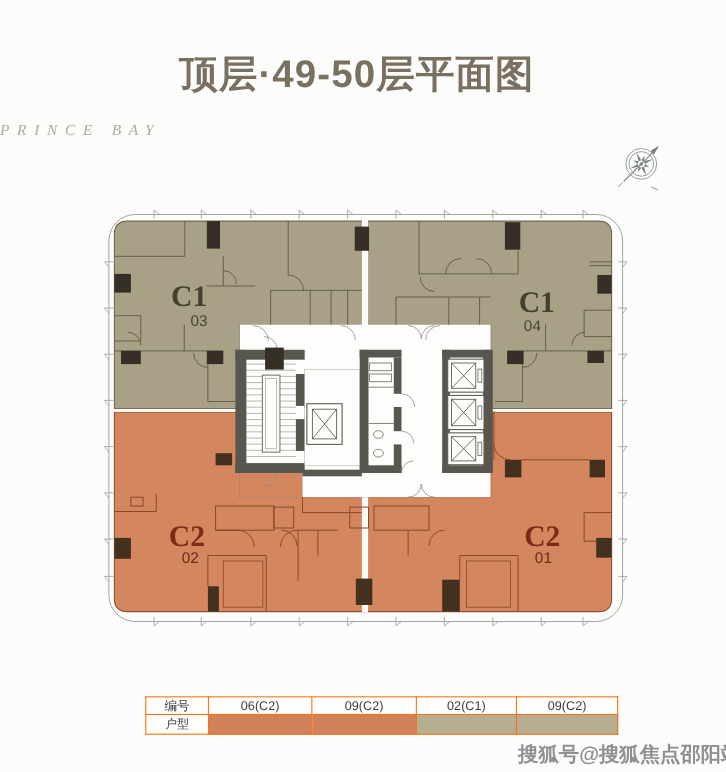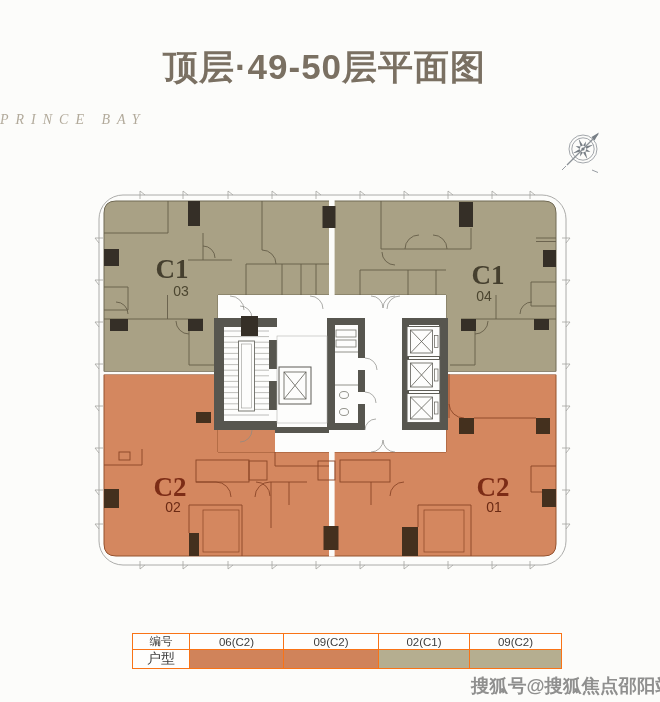--- a/index.html
+++ b/index.html
@@ -3,21 +3,21 @@
 <meta charset="utf-8">
 <style>
 html,body{margin:0;padding:0;}
 body{width:660px;height:702px;background:#fcfcfa;font-family:"Liberation Sans",sans-serif;position:relative;overflow:hidden;}
 .title{position:absolute;left:0;top:44px;width:649px;text-align:center;font-size:35px;font-weight:700;color:#7a7062;letter-spacing:1px;}
 .sub{position:absolute;left:0;top:112px;width:660px;text-align:left;font-family:"Liberation Serif",serif;font-style:italic;font-size:14px;color:#b2aa9b;letter-spacing:7px;}
 .wm{position:absolute;left:471px;top:673px;font-size:18.5px;font-weight:700;color:rgba(118,118,118,0.82);white-space:nowrap;letter-spacing:0px;}
 .legend{position:absolute;left:132px;top:633px;}
 table.lg{border-collapse:collapse;table-layout:fixed;}
 table.lg td{border:1px solid #f97316;text-align:center;vertical-align:middle;padding:0;color:#3d3d3d;background:#fefefd;}
-td.lbl{font-size:14px;color:#50504e;white-space:nowrap;}
+td.lbl{font-size:11px;color:#50504e;white-space:nowrap;}
 tr.r1 td{height:13px;font-size:11.5px;}
 tr.r2 td{height:10px;font-size:12px;}
 tr.r3 td{height:17px;}
 td.or{background:#d0835a !important;}
 td.kh{background:#b5ae90 !important;}
 svg.plan{position:absolute;left:0;top:0;}
 </style>
 </head>
 <body>
 

